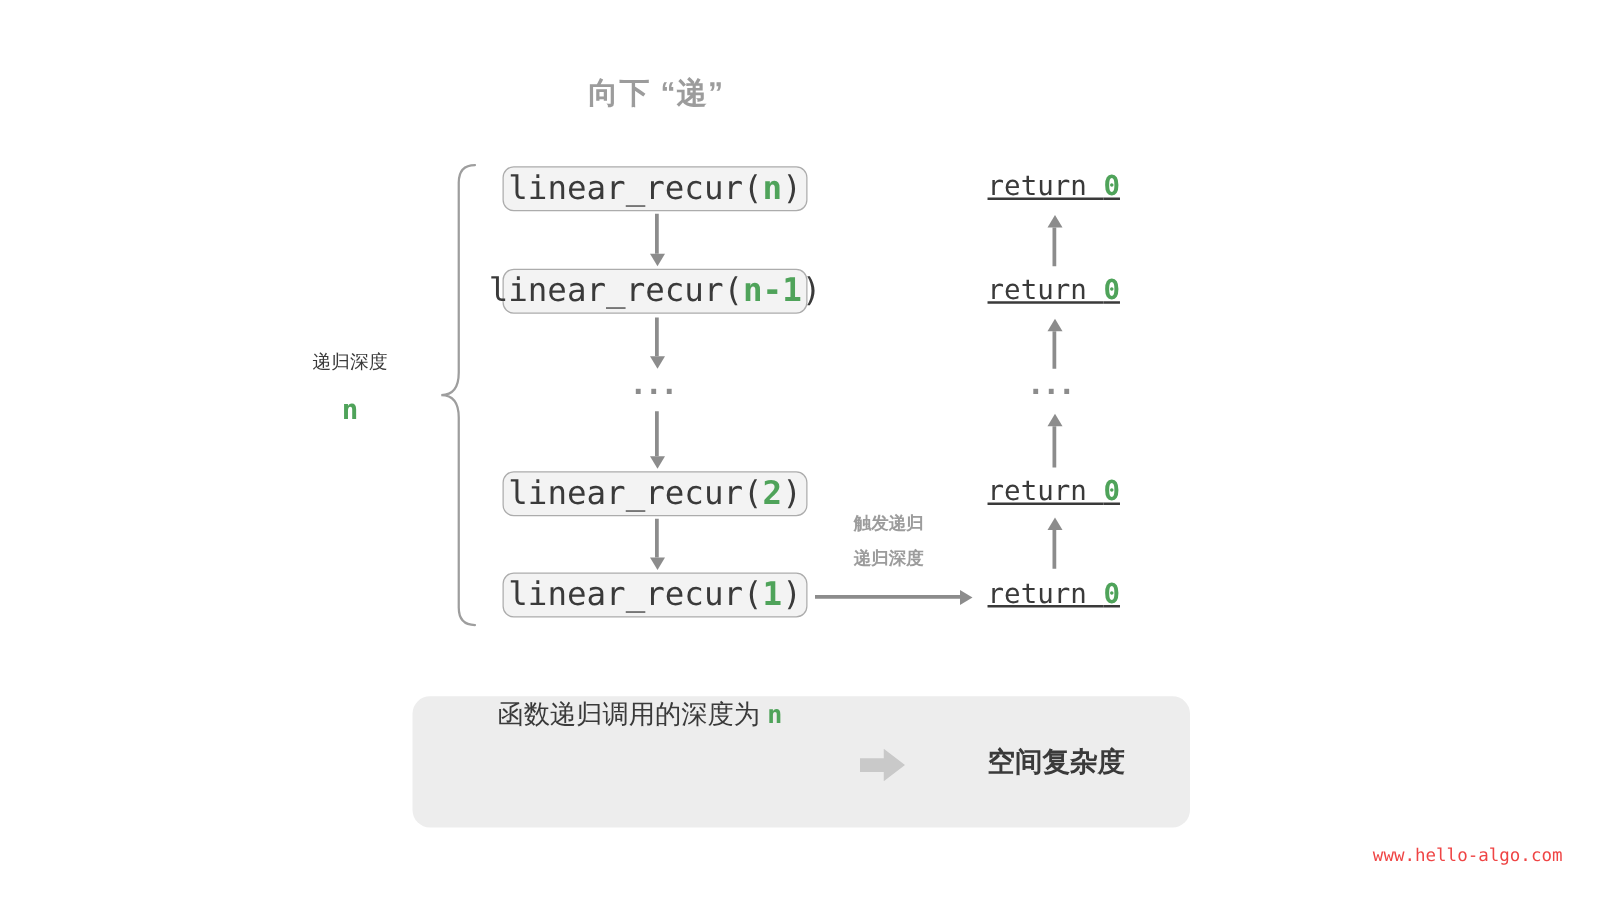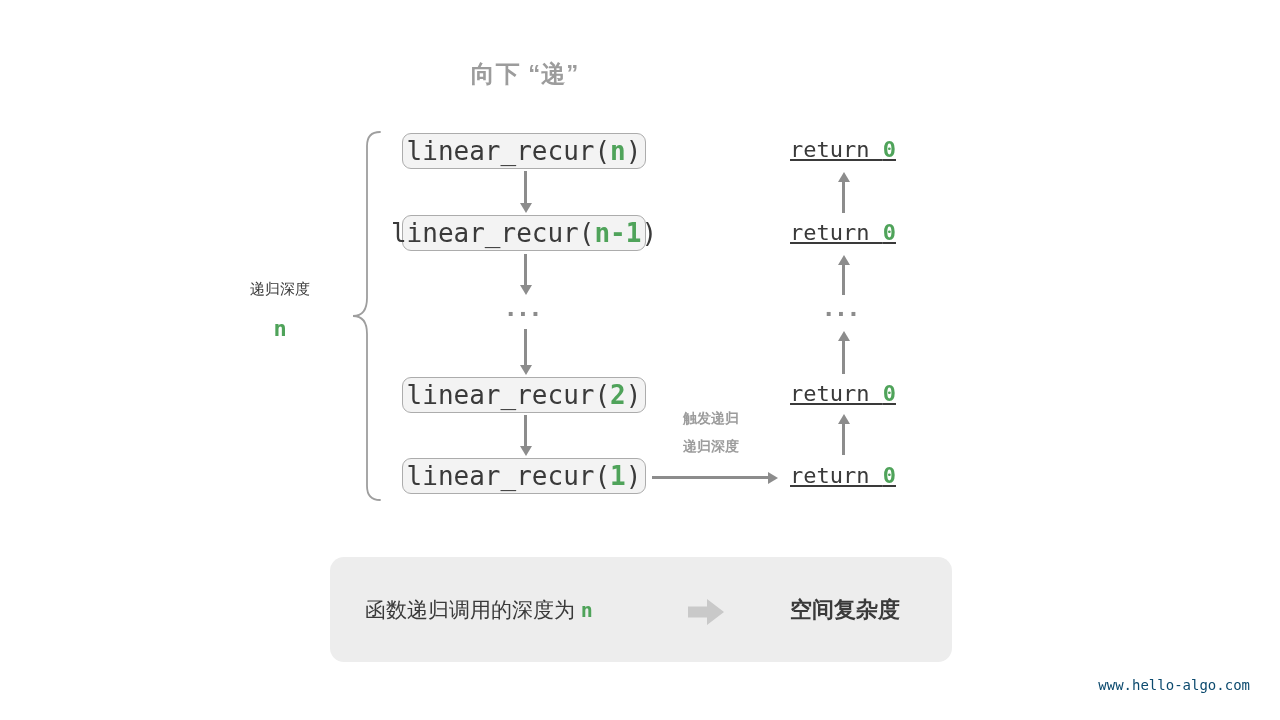--- a/index.html
+++ b/index.html
@@ -55,34 +55,34 @@
   .harrow .shaft { height:3px; flex:1 1 auto; background:#8C8C8C; }
   .tri-right { width:0; height:0; border-top:6.5px solid transparent;
                border-bottom:6.5px solid transparent; border-left:10px solid #8C8C8C; }
 
   .trigger { position:absolute; left:636px; top:404px; width:150px; text-align:center;
              font-size:14px; font-weight:bold; color:#9C9C9C; line-height:28px; }
 
   .summary { position:absolute; left:330px; top:557px; width:622px; height:105px;
              background:#EDEDED; border-radius:14px; }
   .sum-left { position:absolute; left:35px; top:0; width:294px; height:100%;
-              display:flex; flex-direction:row; align-items:center; justify-content:flex-start;
+              display:flex; flex-direction:column; align-items:center; justify-content:flex-start;
               gap:9px; font-size:21px; color:#3A3A3A; white-space:pre; }
   .mono { font-family:"DejaVu Sans Mono","Liberation Mono",monospace; font-size:20px; }
   .sum-arrow { position:absolute; left:358px; top:42px; }
   .sum-right { position:absolute; left:408px; top:0; width:214px; height:100%;
                display:flex; flex-direction:row; align-items:center; justify-content:center;
                gap:5px; }
   .sum-title { font-size:22px; font-weight:bold; color:#3A3A3A; }
   .sum-value { font-size:22px; font-weight:bold; color:#1289E8; white-space:pre; }
   .sum-value .formula { font-family:"DejaVu Sans Mono","Liberation Mono",monospace; }
 
   .watermark { position:absolute; left:1070px; top:677px; width:180px; text-align:right;
                font-family:"DejaVu Sans Mono","Liberation Mono",monospace;
-               font-size:14px; color:#0c4a6e; }
+               font-size:14px; color:#ef4444; }
 </style>
 </head>
 <body>
 
 <div class="stage">
 
   <div class="hdr hdr-down">向下 “递”</div>
 
   <div class="depth-label">递归深度</div>
   <div class="depth-var">n</div>

